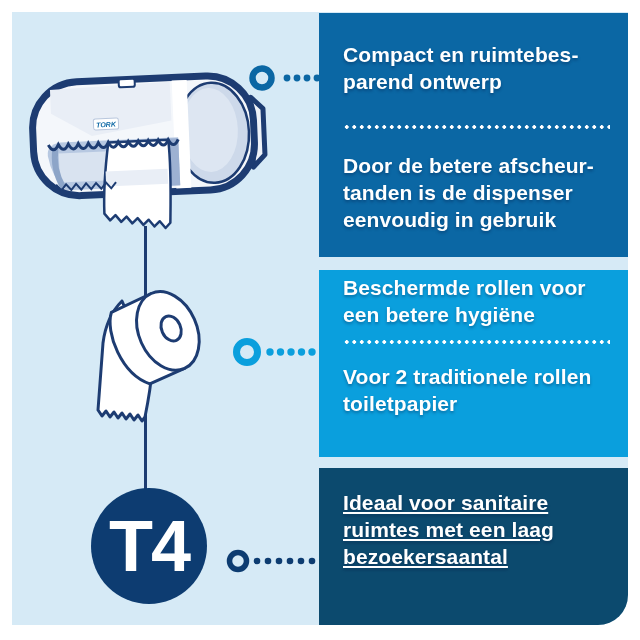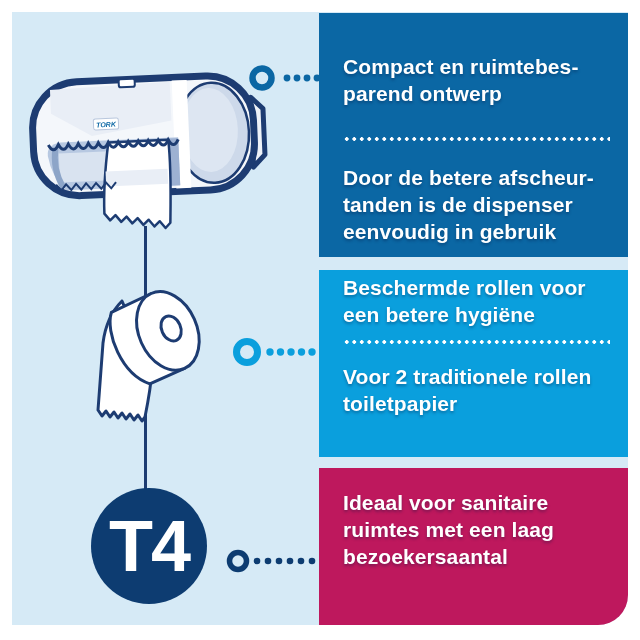--- a/index.html
+++ b/index.html
@@ -10,21 +10,21 @@
   .stage{
     position:absolute;left:12px;top:12px;width:616px;height:613px;
     border-bottom-right-radius:30px;
   }
   .art{position:absolute;left:0;top:0;width:640px;height:640px;}
   .ol{stroke:currentColor;}
   .panel{
     position:absolute;left:319px;width:309px;box-sizing:border-box;
     padding-left:24px;padding-right:18px;color:#fff;
   }
-  .panel-1{top:13px;height:244px;padding-top:40px;}
+  .panel-1{top:13px;height:244px;padding-top:28px;}
   .panel-2{top:270px;height:187px;padding-top:4px;}
   .panel-3{top:468px;height:157px;padding-top:21px;border-bottom-right-radius:30px;}
   .t{
     margin:0;font-size:21px;line-height:27px;font-weight:bold;white-space:pre-line;
     letter-spacing:0.1px;text-shadow:0 2px 3px rgba(0,20,60,0.35);
   }
   .divider{
     height:4px;
     background-image:radial-gradient(circle closest-side,#ffffff 85%,rgba(255,255,255,0) 100%);
     background-size:7.5px 4px;background-repeat:repeat-x;background-position:0 50%;
@@ -125,19 +125,19 @@
   </div>
 
   <div class="panel panel-2" style="background-color: rgb(10, 159, 221);">
     <p class="t">Beschermde rollen voor
 een betere hygiëne</p>
     <div class="divider"></div>
     <p class="t">Voor 2 traditionele rollen
 toiletpapier</p>
   </div>
 
-  <div class="panel panel-3" style="background-color: #be185d;">
+  <div class="panel panel-3" style="background-color: #0c4a6e; text-decoration: underline;">
     <p class="t">Ideaal voor sanitaire
 ruimtes met een laag
 bezoekersaantal</p>
   </div>
 
 </div>
 
 </body></html>

